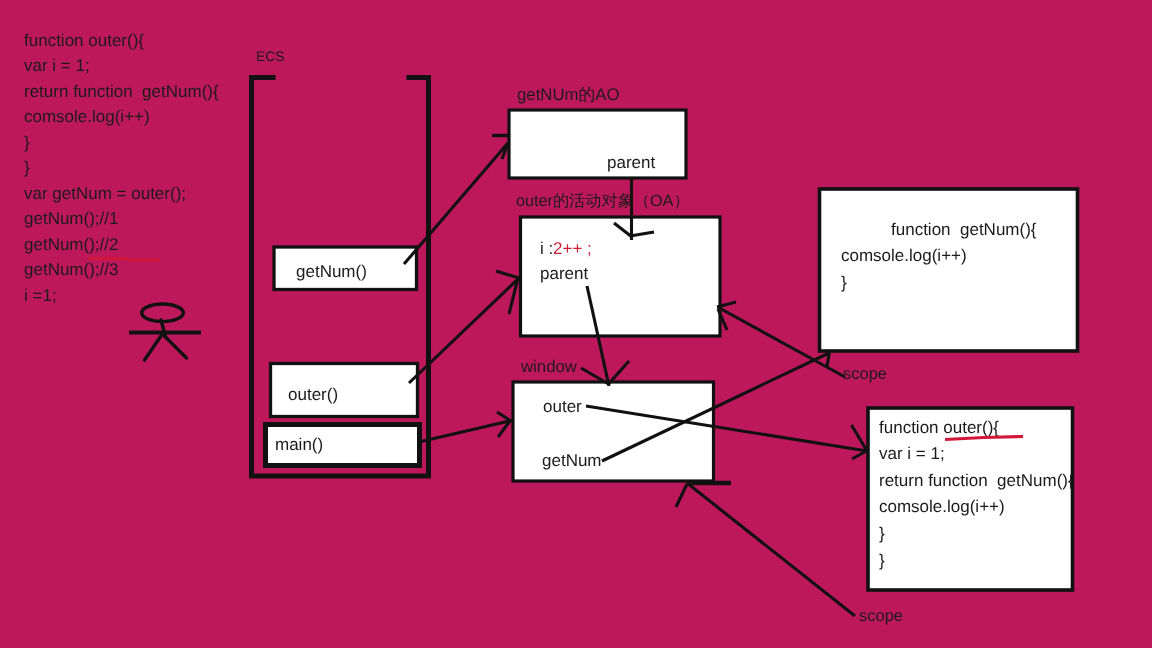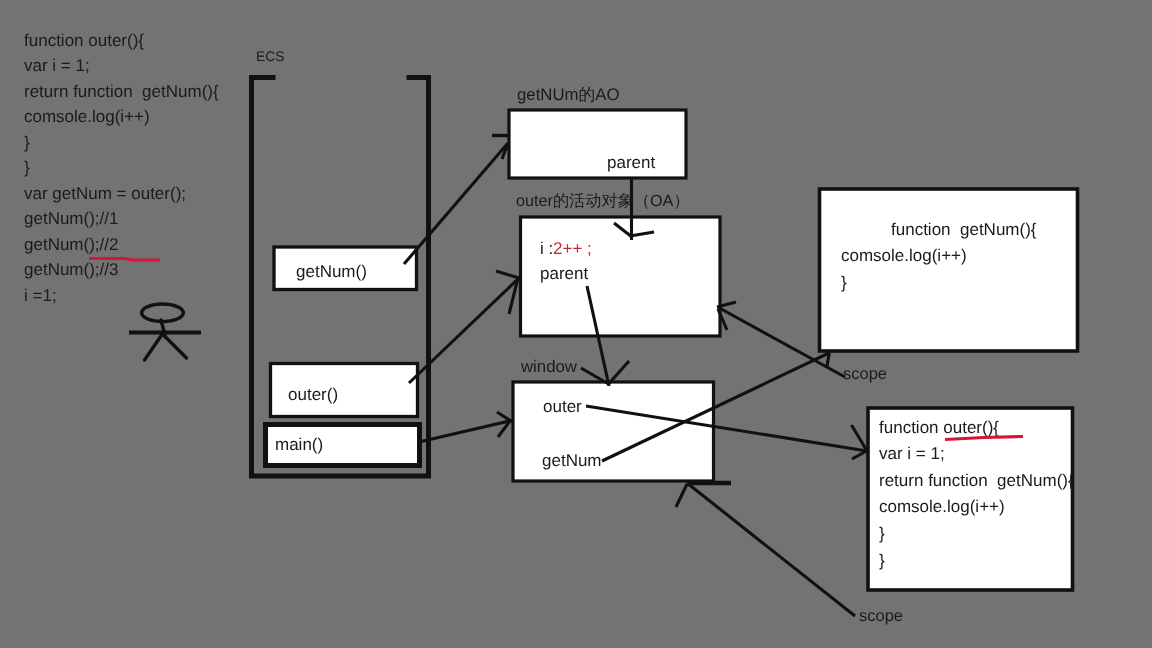--- a/index.html
+++ b/index.html
@@ -1,18 +1,18 @@
 <!DOCTYPE html>
 <html><head>
 <meta charset="utf-8">
 <style>
   html,body{margin:0;padding:0;background:#fff;}
   body{width:1152px;height:648px;overflow:hidden;
        font-family:"Liberation Sans",sans-serif;color:#111;}
-  #stage{position:relative;width:1152px;height:648px;background:#737373;
+  #stage{position:relative;width:1152px;height:648px;background:#be185d;
          -webkit-font-smoothing:antialiased;text-rendering:geometricPrecision;}
   svg{position:absolute;left:0;top:0;}
   text{font-family:"Liberation Sans",sans-serif;white-space:pre;}
 </style>
 </head>
 <body>
 
 <div id="stage">
 <svg id="canvas" width="1152" height="648" viewBox="0 0 1152 648" xmlns="http://www.w3.org/2000/svg">
 <g font-size="17" fill="#1b1b1b" xml:space="preserve">

